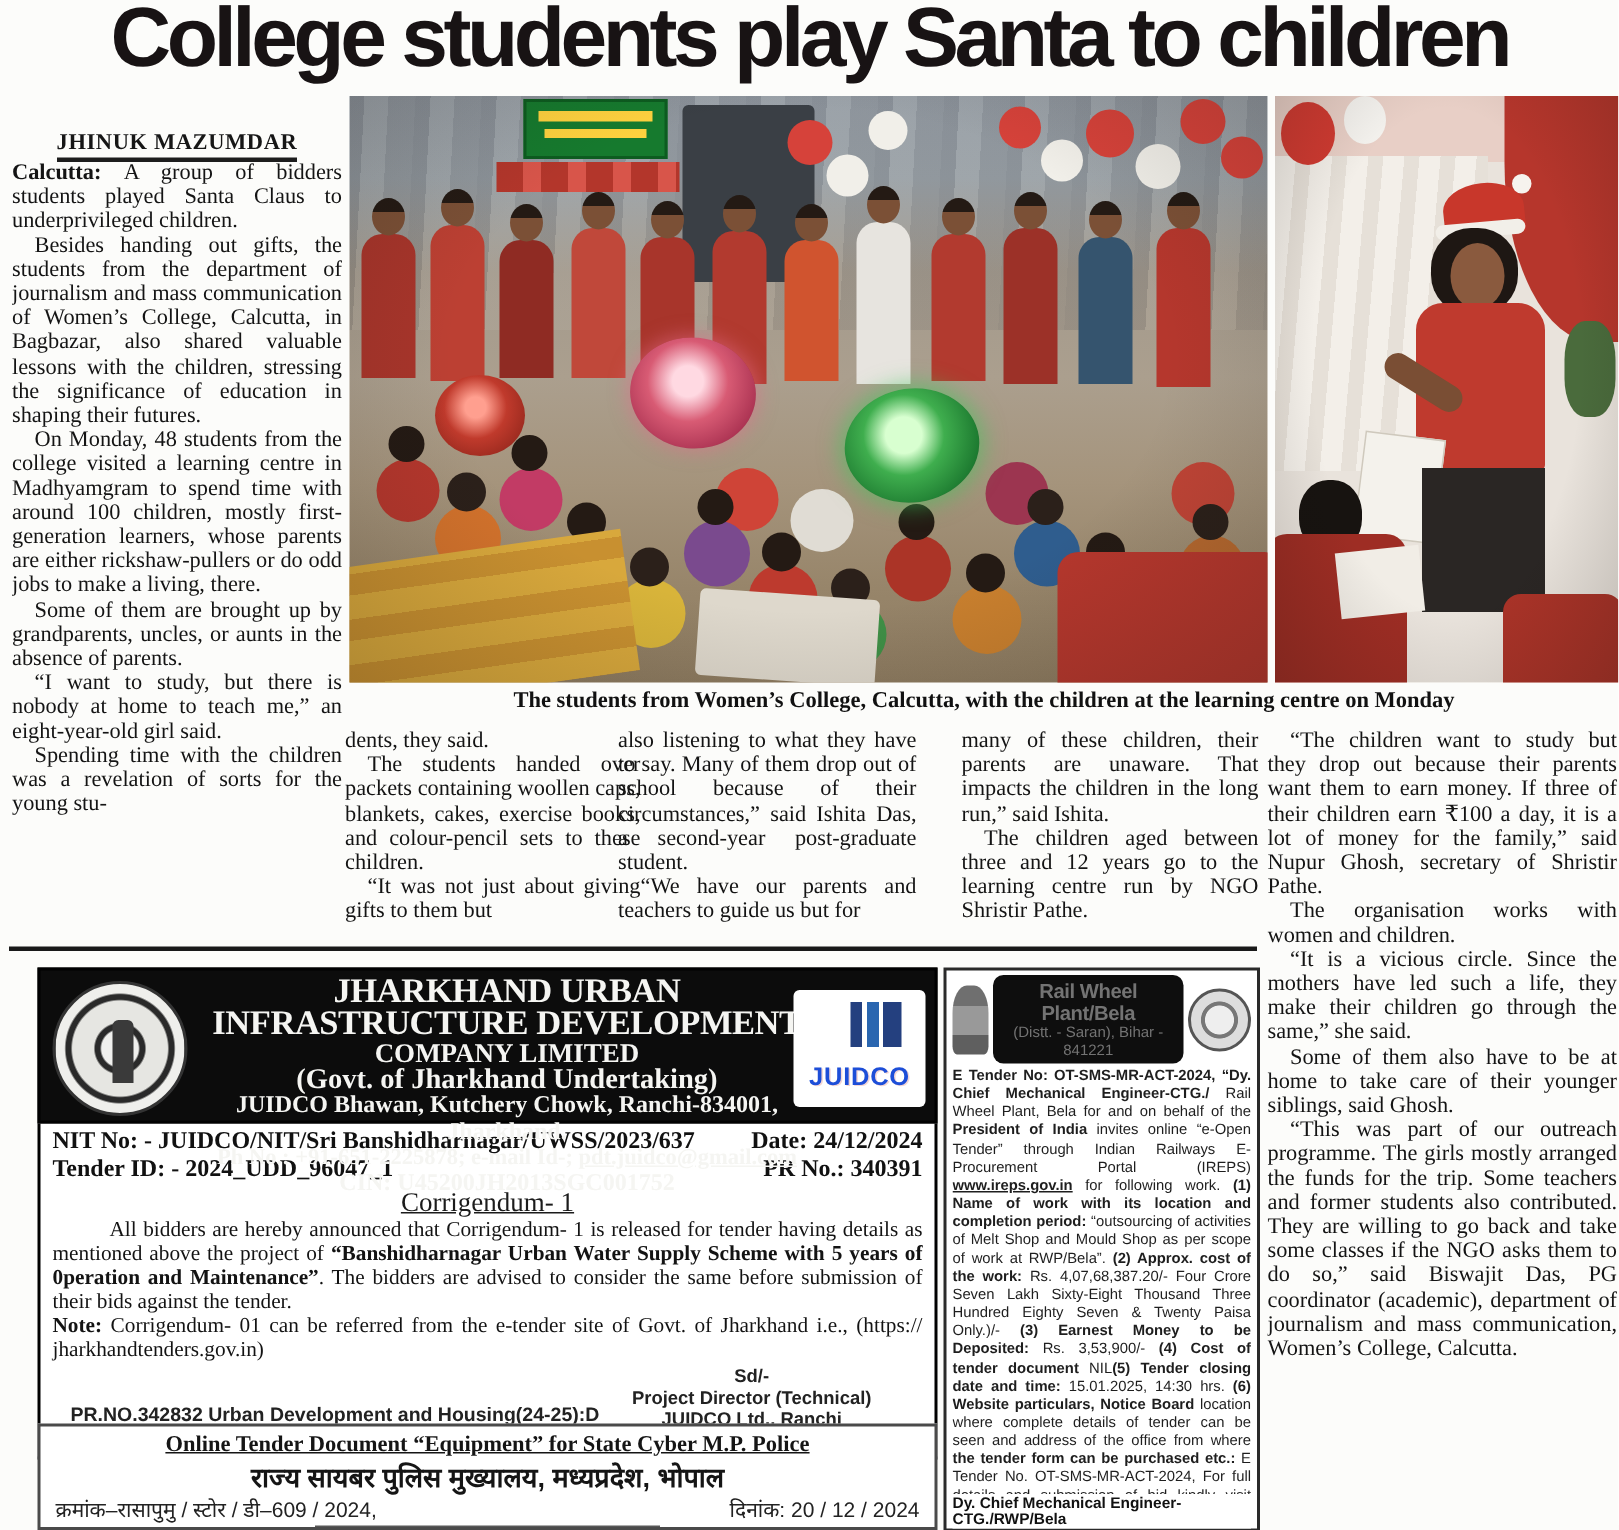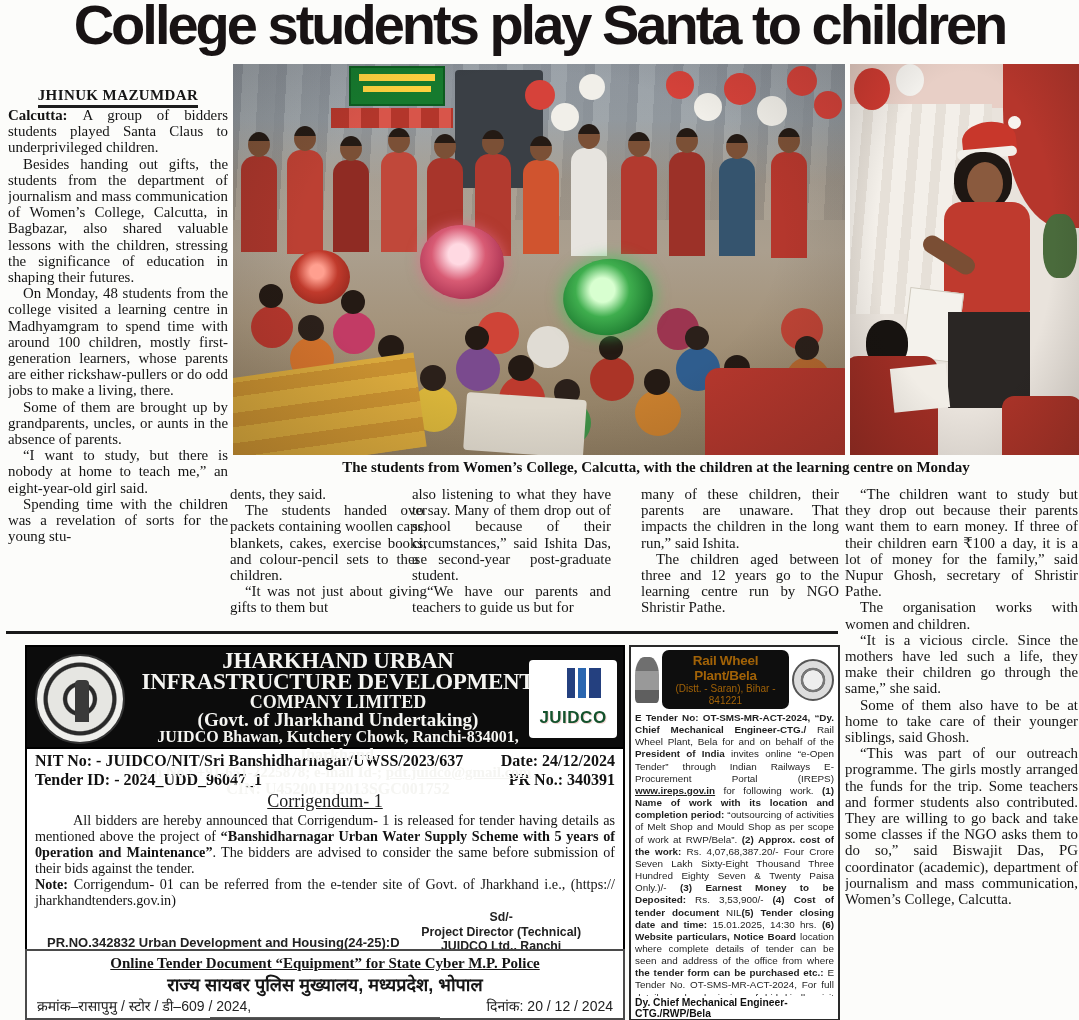--- a/index.html
+++ b/index.html
@@ -55,38 +55,38 @@
   .j-emblem { position:absolute; left:8px; top:7px; width:90px; height:90px; border-radius:50%;
     background:radial-gradient(circle, #f0f0ee 0 20%, #2a2a2a 22% 27%, #e6e6e2 29% 52%, #2a2a2a 54% 59%, #efefec 61% 100%);
     border:2px solid #333; }
   .j-emblem::after { content:""; position:absolute; left:38px; top:24px; width:14px; height:42px;
     background:#3a3a3a; border-radius:4px 4px 0 0; }
   .j-logo { position:absolute; right:6px; top:13px; width:88px; height:78px; background:#fff; color:#1f3f8f;
     border-radius:4px; display:flex; flex-direction:column; align-items:center; justify-content:flex-end; padding-bottom:10px; }
   .j-logo .bld { position:absolute; top:8px; right:16px; width:34px; height:30px;
     background:linear-gradient(90deg,#24407f 0 8px, transparent 8px 11px, #2a66b0 11px 19px, transparent 19px 22px, #24407f 22px); }
   .j-logo .txt { font-family:"Liberation Sans","DejaVu Sans",sans-serif; font-weight:bold; font-size:17px;
-    color:#14532d; letter-spacing:.5px; text-shadow:1px 1px 0 #c8372b33; }
+    color:#1d4ed8; letter-spacing:.5px; text-shadow:1px 1px 0 #c8372b33; }
   .j-body { border:2px solid #000; border-top:none; background:#fff; padding:3px 8px 2px; height:224px; overflow:hidden; }
   .j-row { display:flex; justify-content:space-between; font-weight:bold; font-size:16px; line-height:18.5px; color:#111; }
   .j-corr { text-align:center; font-size:18px; font-weight:normal; text-decoration:underline; line-height:22px; margin:1px 0; }
   .j-para { font-size:14.2px; line-height:15.9px; text-align:justify; color:#131313; }
   .j-para.first { text-indent:38px; }
   .j-sign { display:flex; justify-content:space-between; align-items:flex-end; margin-top:2px;
     font-family:"Liberation Sans","DejaVu Sans",sans-serif; font-weight:bold; }
   .j-pr { font-size:13px; padding-left:12px; padding-bottom:3px; color:#222; }
   .j-sd { font-size:12.3px; line-height:14.2px; text-align:center; margin-right:34px; color:#222; }
 
   
   #rail { position:absolute; left:629px; top:645px; width:211px; height:376px; border:2px solid #2a2a2a;
     background:#fff; padding:3px 4px; font-family:"Liberation Sans","DejaVu Sans",sans-serif; }
   .r-head { display:flex; align-items:center; gap:3px; }
   .r-emblem { width:24px; height:46px; border-radius:40% 40% 12% 12%;
     background:linear-gradient(#6f6f6f 0 30%, #999 30% 72%, #5f5f5f 72%); flex:none; }
-  .r-box { flex:1; background:#0e0e0e; color:#a16207; border-radius:7px; text-align:center; padding:3px 12px; }
+  .r-box { flex:1; background:#0e0e0e; color:#737373; border-radius:7px; text-align:center; padding:3px 12px; }
   .r-title { font-size:13.5px; font-weight:bold; line-height:15px; letter-spacing:-.3px; }
   .r-sub { font-size:10px; line-height:11.5px; }
   .r-seal { width:42px; height:42px; border-radius:50%; border:2px solid #555; flex:none;
     background:radial-gradient(circle, #eee 0 35%, #777 37% 45%, #ddd 47% 100%); }
   .r-body { font-size:9.9px; line-height:12.15px; text-align:justify; color:#1e1e1e; margin-top:3px;
     height:298px; overflow:hidden; }
   .r-sign { position:absolute; left:4px; right:4px; bottom:0; font-weight:bold; font-size:10.3px;
     background:#fff; color:#111; padding-top:1px; }
 
   

